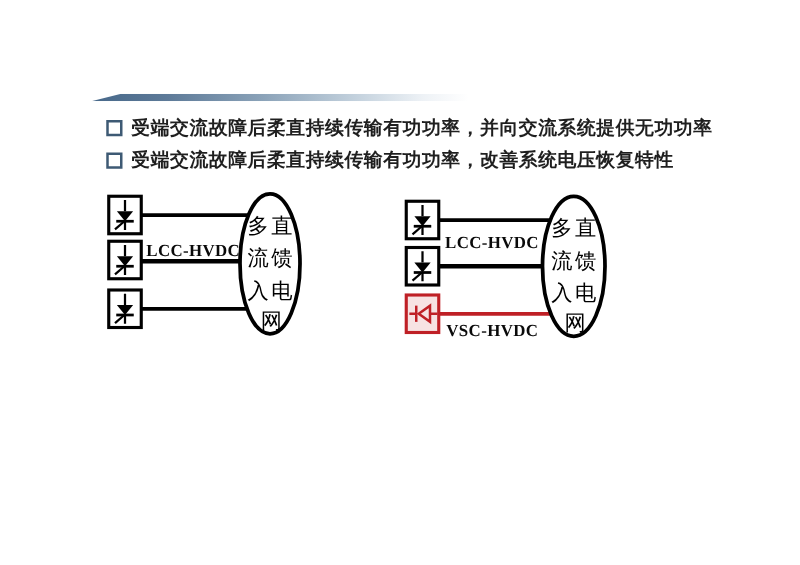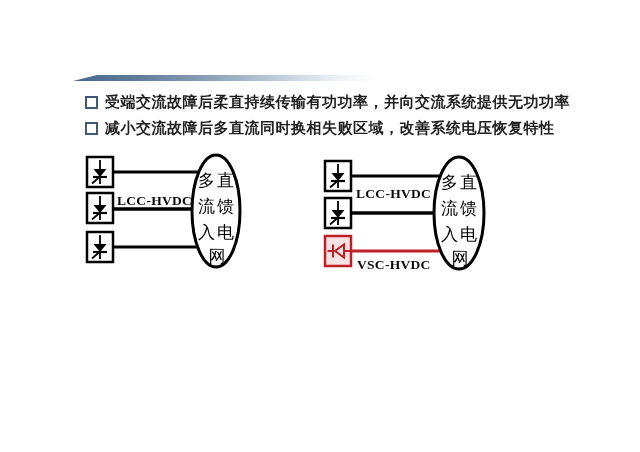--- a/index.html
+++ b/index.html
@@ -82,21 +82,21 @@
 
   <div class="title-underline"></div>
 
   <div class="bullets">
     <div class="bullet-row">
       <span class="bullet-marker"></span>
       <span class="bullet-text">受端交流故障后柔直持续传输有功功率，并向交流系统提供无功功率</span>
     </div>
     <div class="bullet-row">
       <span class="bullet-marker"></span>
-      <span class="bullet-text">减小交流故障后多直流同时换相失败区域，改善系统电压恢复特性</span>
+      <span class="bullet-text">受端交流故障后柔直持续传输有功功率，改善系统电压恢复特性</span>
     </div>
   </div>
 
   <svg class="diagram-svg" viewBox="0 0 640 452">
     <defs>
       <g id="thy" stroke="#000000" stroke-width="1.8" fill="none">
         <path d="M13 3 V12"></path>
         <polygon points="6.5,12 19.5,12 13,20" fill="#000000" stroke="none"></polygon>
         <path d="M6 20 H20" stroke-width="2.2"></path>
         <path d="M13 20 V27"></path>

